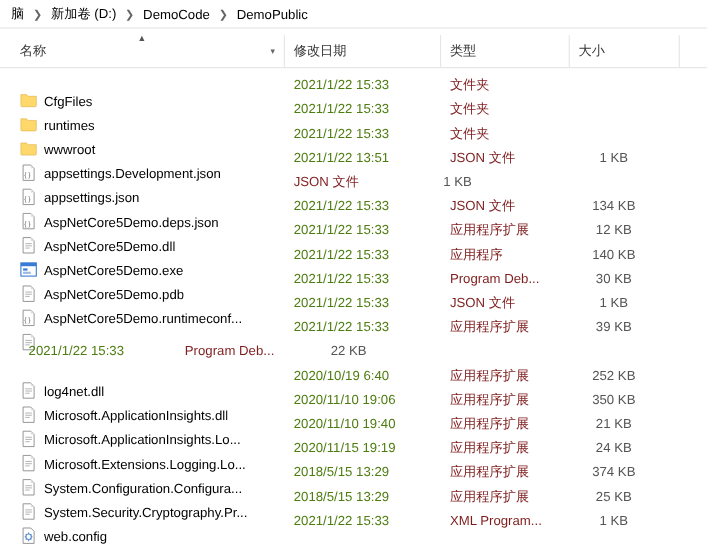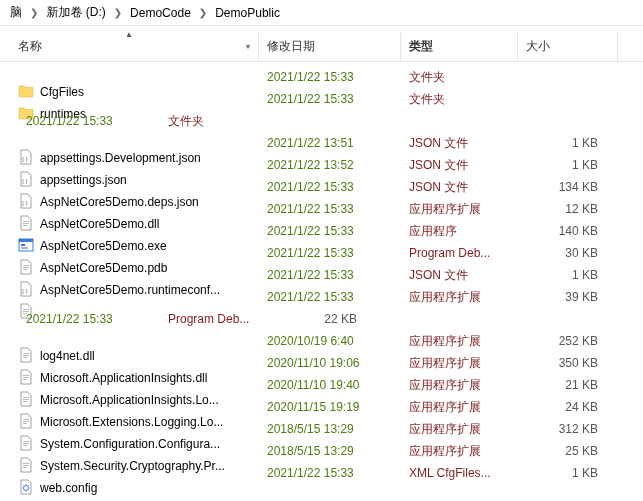--- a/index.html
+++ b/index.html
@@ -41,21 +41,21 @@
     align-items: center;
     justify-content: space-between;
     padding: 0 8px;
     height: 100%;
     border-right: 1px solid #e5e5e5;
     color: #333;
     position: relative;
   }
   .col-name { width: 259px; padding-left: 18px; }
   .col-date { width: 142px; }
-  .col-type { width: 117px; font-weight: bold; }
+  .col-type { width: 117px; }
   .col-size { width: 100px; }
   .sort-ind {
     position: absolute;
     top: -2px;
     left: 50%;
     transform: translateX(-50%);
     font-size: 8px;
     color: #555;
   }
   .list {
@@ -77,21 +77,21 @@
     text-overflow: ellipsis;
     margin-top: 30px;
   }
   .cell-name span.txt {
     overflow: hidden;
     text-overflow: ellipsis;
     white-space: nowrap;
   }
   .cell-date { width: 142px; color: #4d7c0f; padding-left: 8px; }
   .cell-type { width: 117px; color: #7f1d1d; padding-left: 8px; white-space: nowrap; overflow: hidden; text-overflow: ellipsis;}
-  .cell-size { width: 90px; color: #555; text-align: right; padding-right: 10px;}
+  .cell-size { width: 90px; color: #555; text-align: center; padding-right: 10px;}
   .ico { width: 16px; height: 16px; flex-shrink: 0; }
   .dd { font-size: 8px; color: #666; }
 </style>
 </head>
 <body>
 
 <div class="breadcrumb">
   <span class="crumb">脑</span>
   <span class="chev">❯</span>
   <span class="crumb">新加卷 (D:)</span>
@@ -135,20 +135,26 @@
         <span><svg class="ico" viewBox="0 0 16 16">
             <path fill="#ffd86b" stroke="#d9a838" stroke-width="0.5" d="M1 3h5l1.5 1.5H15v8.5a1 1 0 0 1-1 1H2a1 1 0 0 1-1-1z"></path>
           </svg></span>
         <span class="txt">runtimes</span>
       </div>
       <div class="cell-date">2021/1/22 15:33</div>
       <div class="cell-type">文件夹</div>
       <div class="cell-size"></div>
     </div>
     <div class="row">
+      <div class="cell-name">
+        <span><svg class="ico" viewBox="0 0 16 16">
+            <path fill="#ffd86b" stroke="#d9a838" stroke-width="0.5" d="M1 3h5l1.5 1.5H15v8.5a1 1 0 0 1-1 1H2a1 1 0 0 1-1-1z"></path>
+          </svg></span>
+        <span class="txt">wwwroot</span>
+      </div>
       <div class="cell-date">2021/1/22 15:33</div>
       <div class="cell-type">文件夹</div>
       <div class="cell-size"></div>
     </div>
     <div class="row">
       <div class="cell-name">
         <span><svg class="ico" viewBox="0 0 16 16">
             <path fill="#fff" stroke="#888" stroke-width="0.8" d="M3 1h7l3 3v11H3z"></path>
             <path fill="#ddd" d="M10 1v3h3z"></path>
             <text x="4" y="12" font-size="6" fill="#666">{ }</text>
@@ -161,21 +167,20 @@
     </div>
     <div class="row">
       <div class="cell-name">
         <span><svg class="ico" viewBox="0 0 16 16">
             <path fill="#fff" stroke="#888" stroke-width="0.8" d="M3 1h7l3 3v11H3z"></path>
             <path fill="#ddd" d="M10 1v3h3z"></path>
             <text x="4" y="12" font-size="6" fill="#666">{ }</text>
           </svg></span>
         <span class="txt">appsettings.json</span>
       </div>
-      <div class="cell-date">2021/1/22 13:52</div>
       <div class="cell-type">JSON 文件</div>
       <div class="cell-size">1 KB</div>
     </div>
     <div class="row">
       <div class="cell-name">
         <span><svg class="ico" viewBox="0 0 16 16">
             <path fill="#fff" stroke="#888" stroke-width="0.8" d="M3 1h7l3 3v11H3z"></path>
             <path fill="#ddd" d="M10 1v3h3z"></path>
             <text x="4" y="12" font-size="6" fill="#666">{ }</text>
           </svg></span>
@@ -327,21 +332,21 @@
             <path fill="#fff" stroke="#888" stroke-width="0.8" d="M3 1h7l3 3v11H3z"></path>
             <path fill="#ddd" d="M10 1v3h3z"></path>
             <rect x="5" y="6" width="6" height="1" fill="#bbb"></rect>
             <rect x="5" y="8" width="6" height="1" fill="#bbb"></rect>
             <rect x="5" y="10" width="4" height="1" fill="#bbb"></rect>
           </svg></span>
         <span class="txt">System.Configuration.Configura...</span>
       </div>
       <div class="cell-date">2018/5/15 13:29</div>
       <div class="cell-type">应用程序扩展</div>
-      <div class="cell-size">312 KB</div>
+      <div class="cell-size">374 KB</div>
     </div>
     <div class="row">
       <div class="cell-name">
         <span><svg class="ico" viewBox="0 0 16 16">
             <path fill="#fff" stroke="#888" stroke-width="0.8" d="M3 1h7l3 3v11H3z"></path>
             <path fill="#ddd" d="M10 1v3h3z"></path>
             <rect x="5" y="6" width="6" height="1" fill="#bbb"></rect>
             <rect x="5" y="8" width="6" height="1" fill="#bbb"></rect>
             <rect x="5" y="10" width="4" height="1" fill="#bbb"></rect>
           </svg></span>
@@ -354,16 +359,16 @@
     <div class="row">
       <div class="cell-name">
         <span><svg class="ico" viewBox="0 0 16 16">
             <path fill="#fff" stroke="#888" stroke-width="0.8" d="M3 1h7l3 3v11H3z"></path>
             <circle cx="8" cy="9" r="2.5" fill="none" stroke="#5a8dd6" stroke-width="1"></circle>
             <path stroke="#5a8dd6" stroke-width="1" d="M8 5v1.5M8 11.5V13M4.5 9H6M10 9h1.5M5.5 6.5l1 1M10.5 6.5l-1 1M5.5 11.5l1-1M10.5 11.5l-1-1"></path>
           </svg></span>
         <span class="txt">web.config</span>
       </div>
       <div class="cell-date">2021/1/22 15:33</div>
-      <div class="cell-type">XML CfgFiles...</div>
+      <div class="cell-type">XML Program...</div>
       <div class="cell-size">1 KB</div>
     </div>
   </div>
 
 </body></html>

